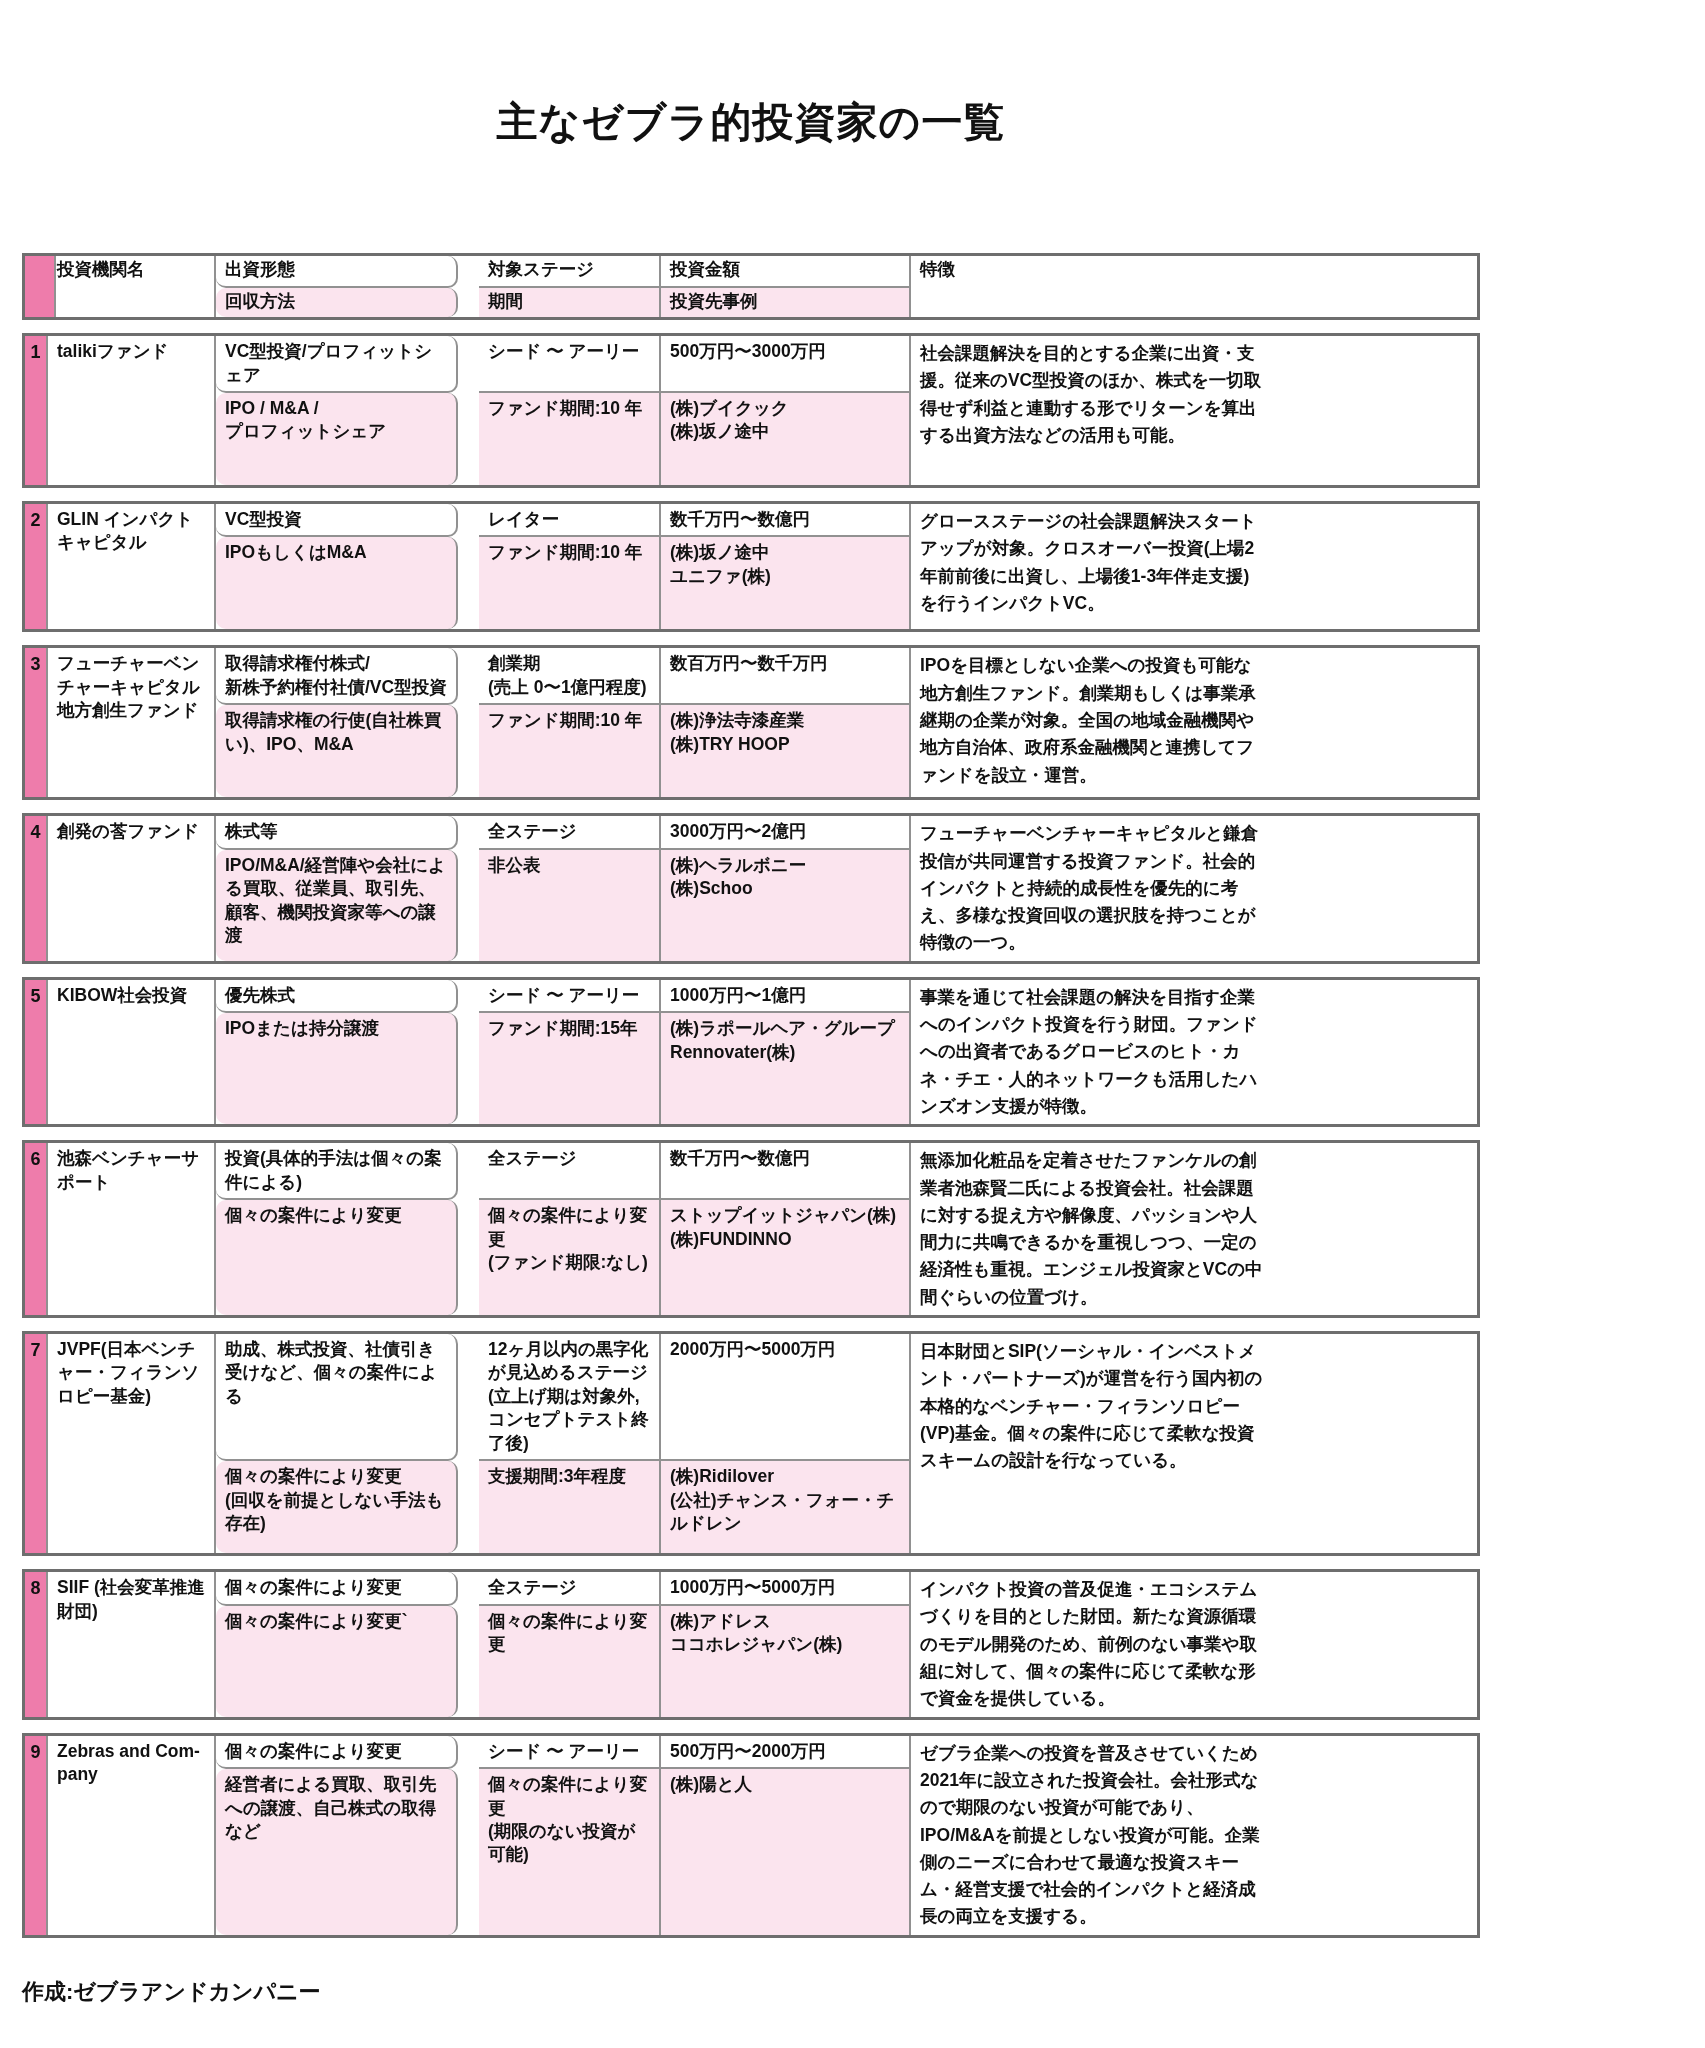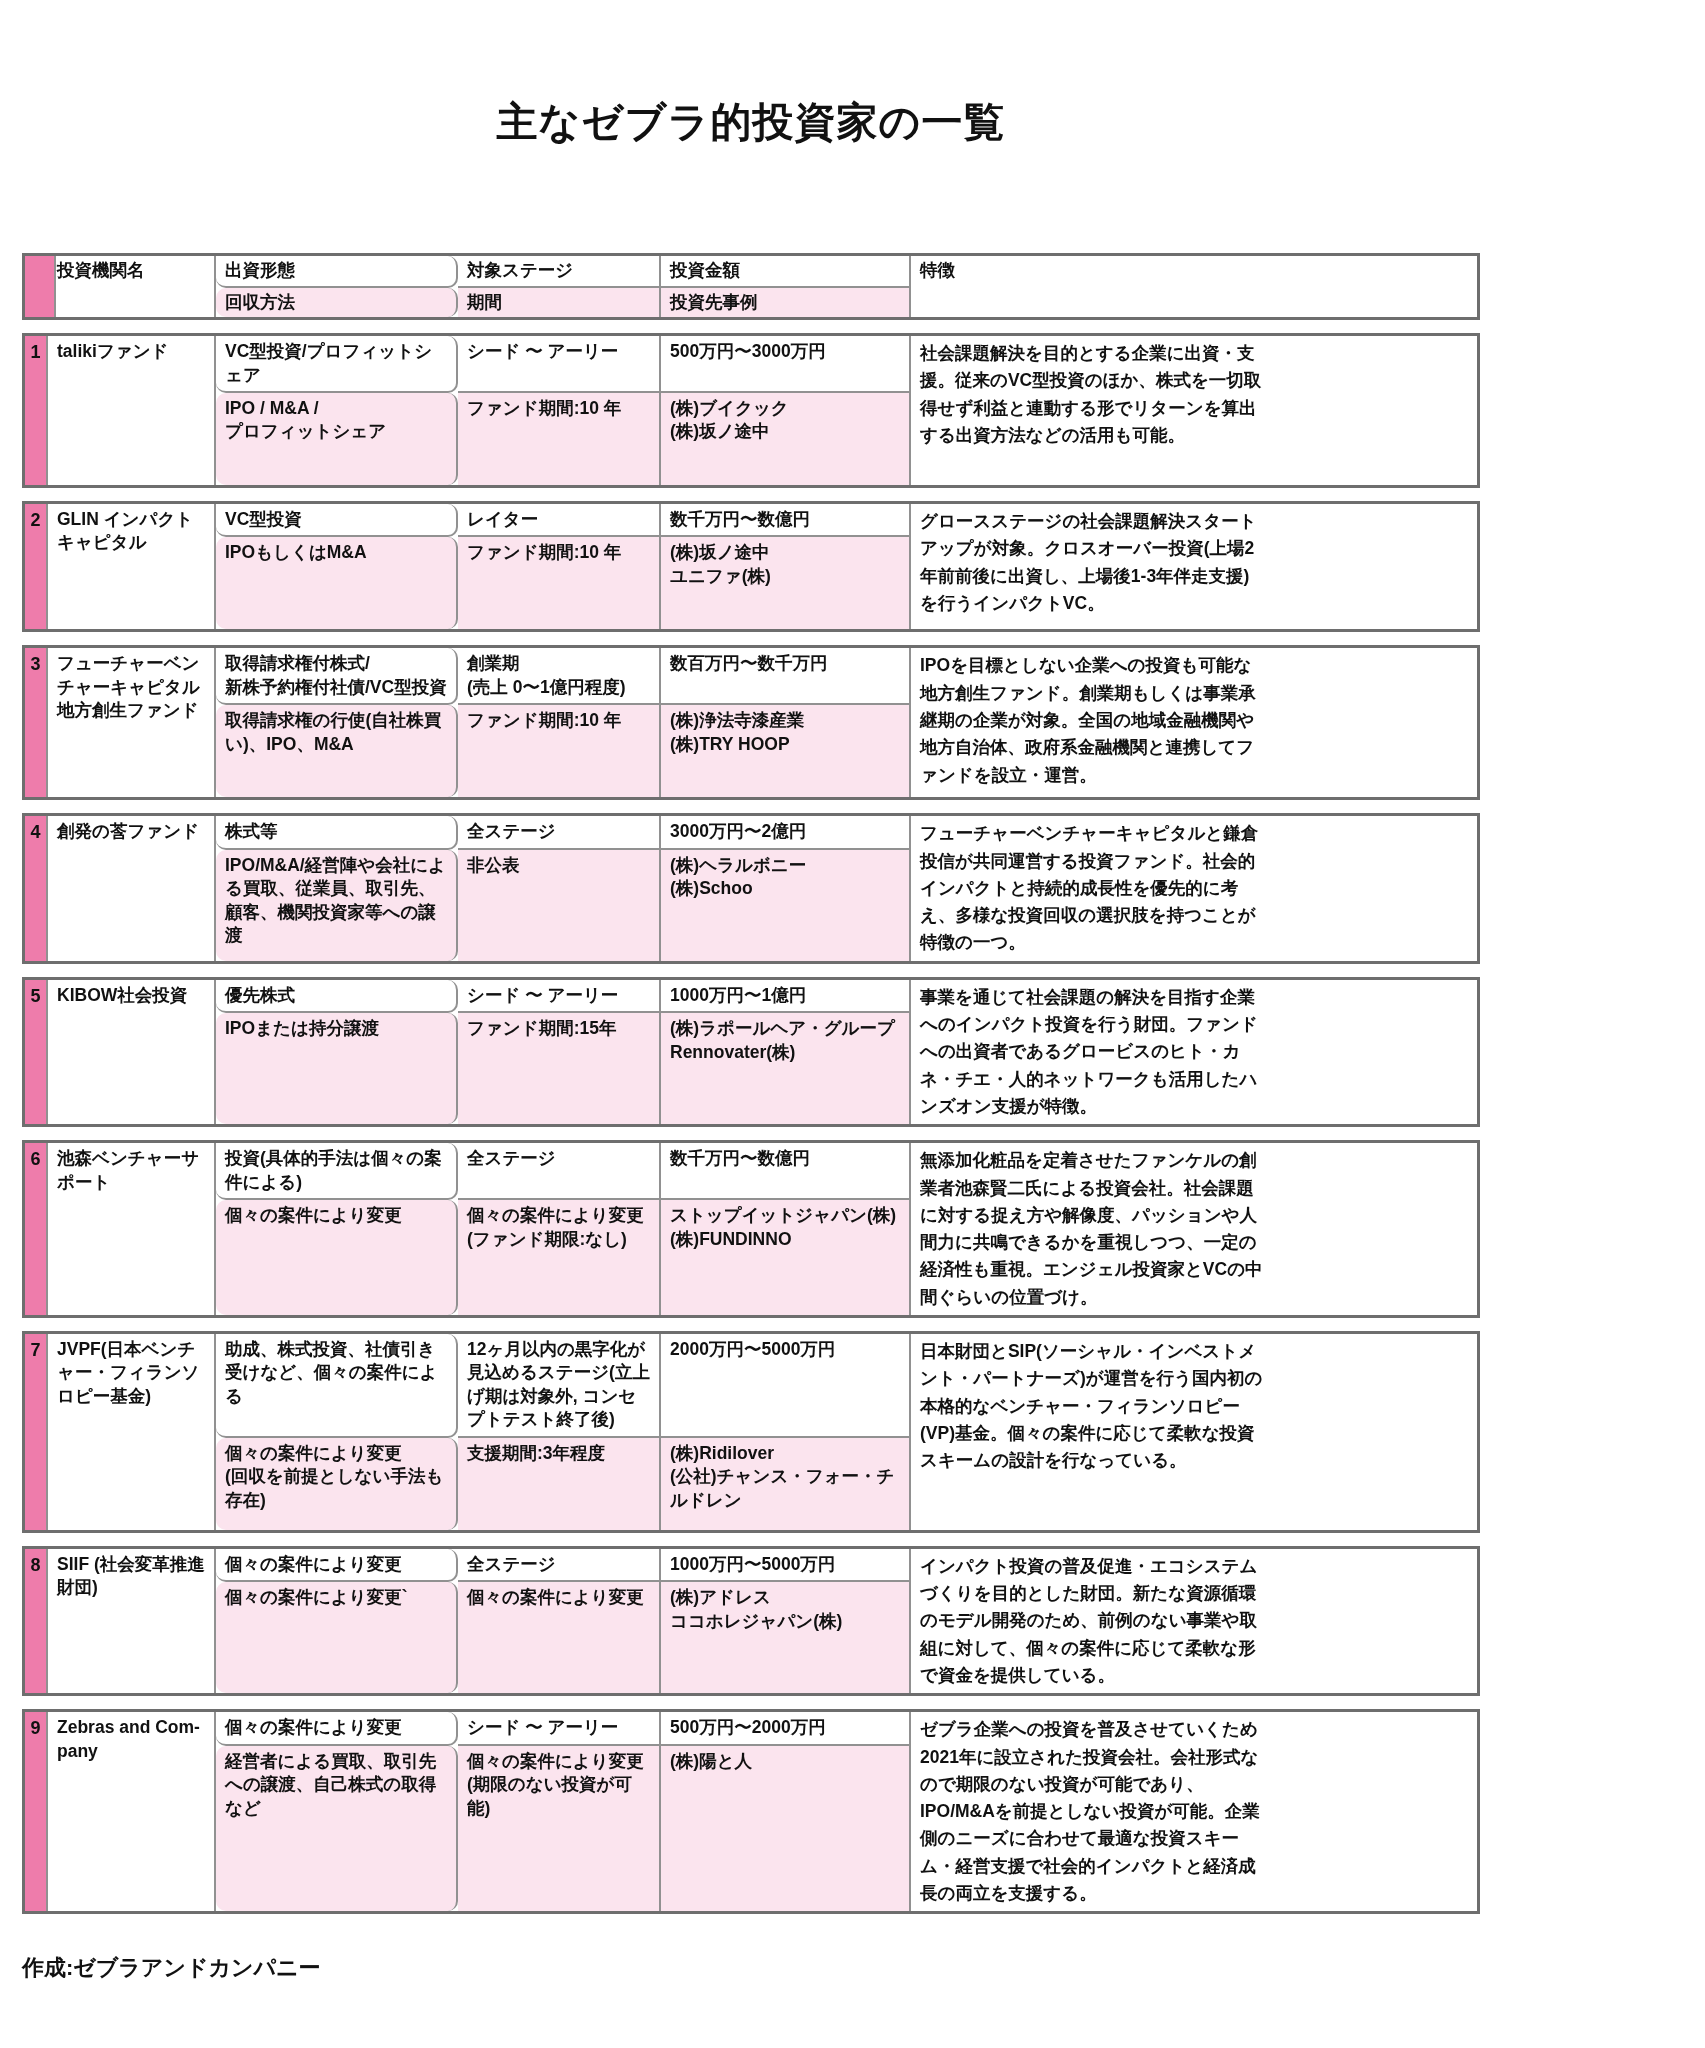--- a/index.html
+++ b/index.html
@@ -37,29 +37,29 @@
     overflow:hidden;
   }
   .span2{grid-row:1 / 3;}
   .r2{grid-row:2;}
   .num{
     grid-column:1;background:var(--accent);text-align:center;
     padding:4px 1px;font-size:18px;
   }
   .name{grid-column:2;}
   .col3{grid-column:3;border-radius:10px;}
-  .col4{grid-column:4;}
+  .col4{grid-column:4;margin-left:21px;}
   .col5{grid-column:5;}
   .col6{grid-column:6;}
   .bR{border-right:2px solid var(--inner);}
   .bB{border-bottom:2px solid var(--inner);}
   .pink{background:var(--lightpink);}
   .top-cell{min-height:26px;}
   .bottom-cell{min-height:92px;}
-  .header-block .cell{min-height:25px;padding:3px 20px 3px 9px;}
+  .header-block .cell{min-height:25px;padding:3px 20px 3px 9px;font-family:Liberation Mono, monospace;}
   .features{line-height:1.56;}
   .footer-note{
     margin:40px 0 0;font-size:22px;line-height:1.3;
   }
 </style>
 </head>
 <body>
 
 <div class="page">
 

